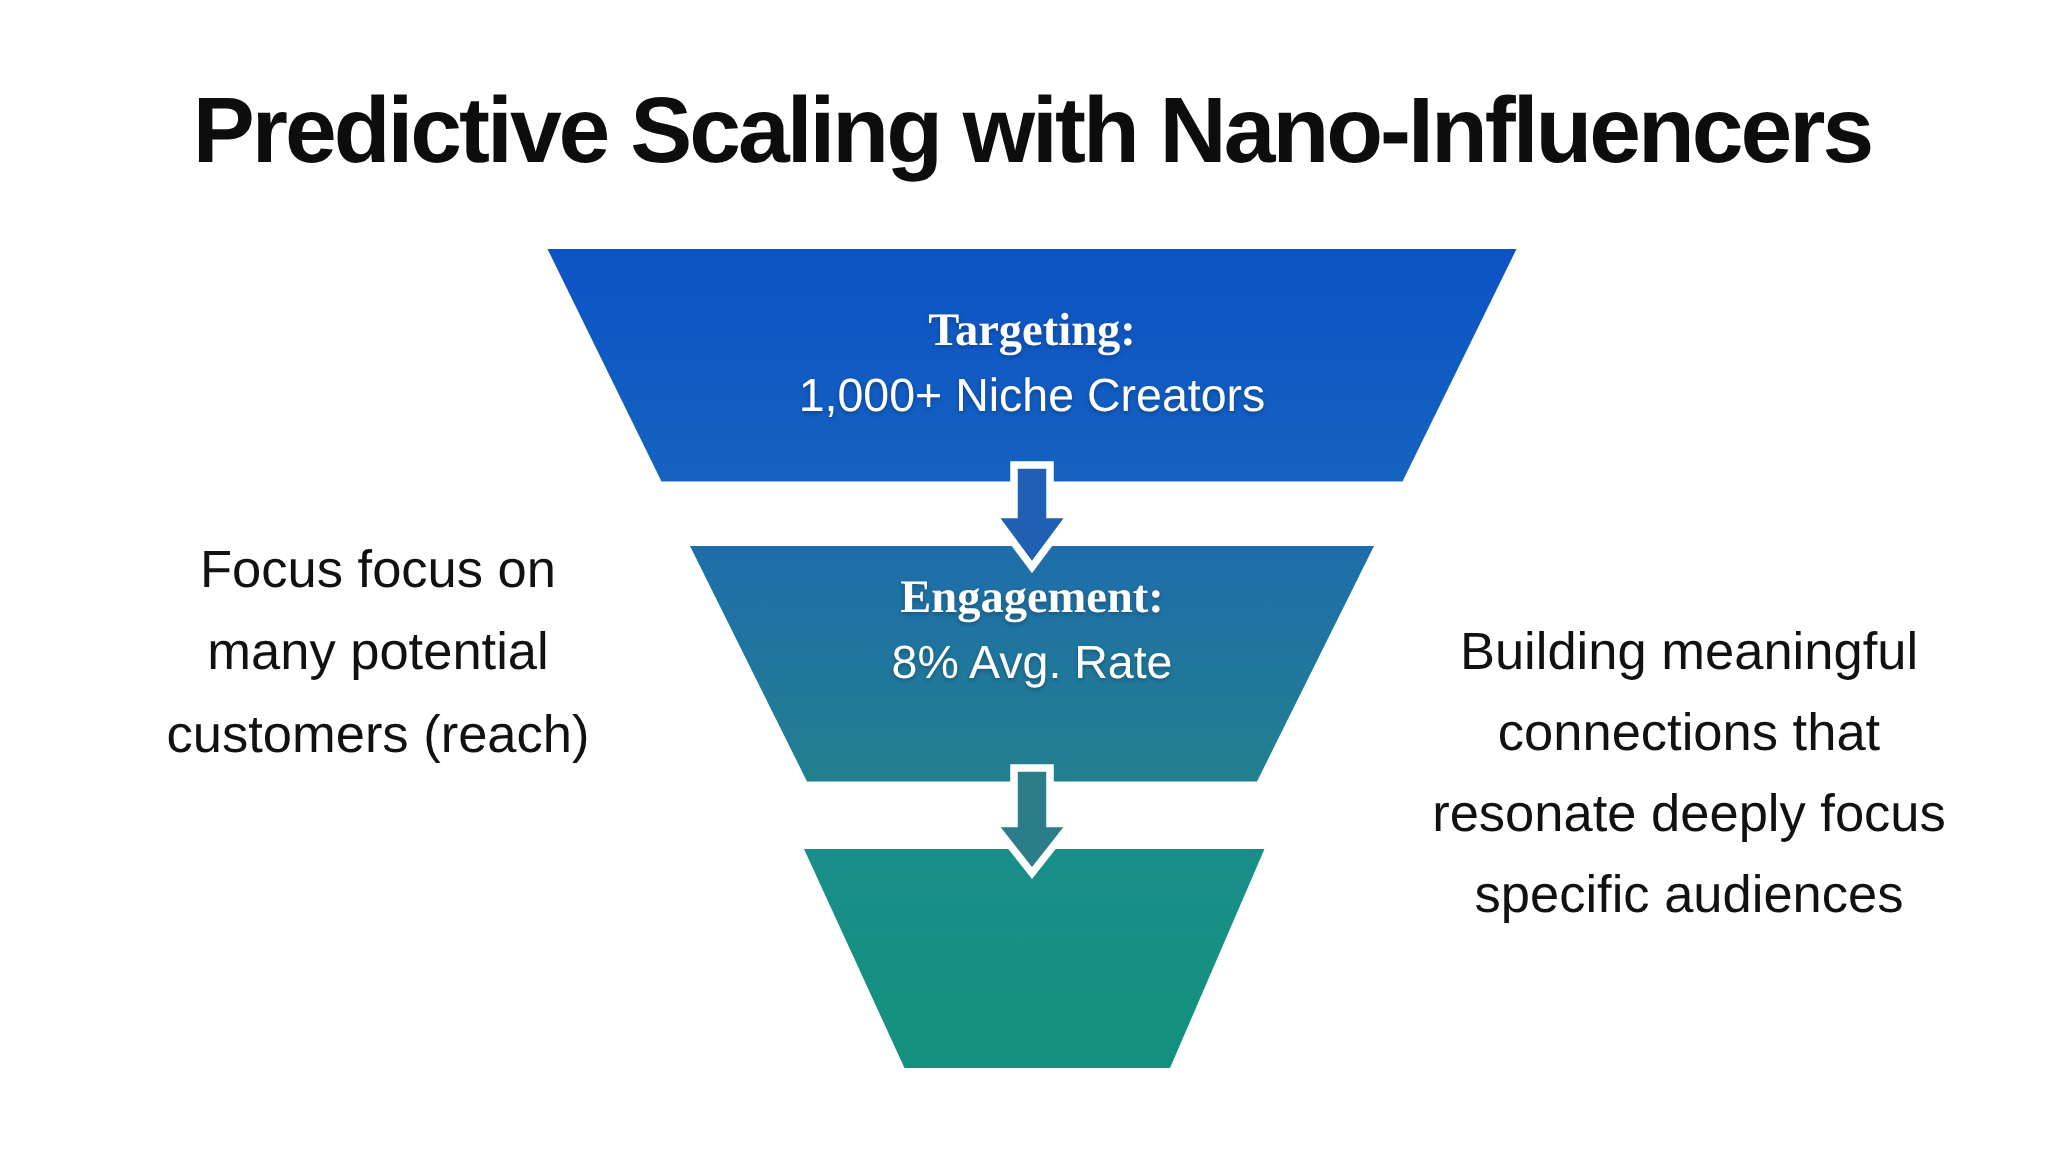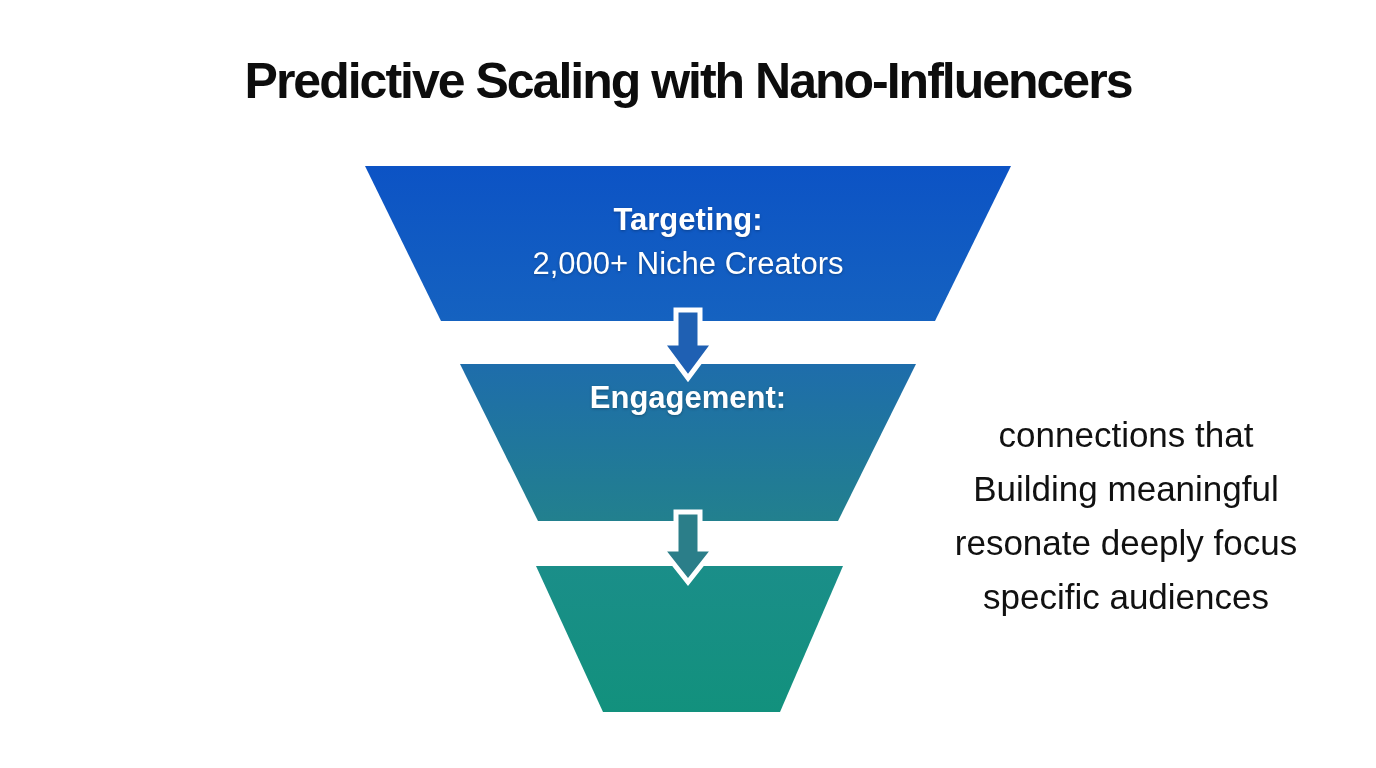--- a/index.html
+++ b/index.html
@@ -13,39 +13,39 @@
     font-family: "Liberation Sans", sans-serif;
   }
   .canvas { position: absolute; inset: 0; width: 1376px; height: 768px; }
 
   .title {
     position: absolute;
     top: 52px;
     left: 0;
     width: 1376px;
     text-align: center;
-    font-size: 50px;
+    font-size: 62px;
     font-weight: 700;
     letter-spacing: -2px;
     color: #0d0d0d;
   }
 
   svg.funnel-svg { position: absolute; top: 0; left: 0; }
 
   .stage-label {
     position: absolute;
     left: 388px;
     width: 600px;
     text-align: center;
     color: #ffffff;
     font-size: 31px;
     line-height: 44px;
     text-shadow: 0 1px 3px rgba(0,0,0,0.28);
   }
-  .stage-label .bold { font-weight: 700; }
+  .stage-label .bold { font-weight: 700; font-family: Liberation Serif, serif; }
   .stage-label-1 { top: 198px; }
   .stage-label-2 { top: 376px; }
   .stage-label-3 {
     top: 598px;
     left: 548px;
     width: 280px;
   }
 
   .side-note {
     position: absolute;
@@ -87,29 +87,35 @@
 
     <polygon points="536,566 843,566 780,712 603,712" fill="url(#grad-stage-3)"></polygon>
 
     <polygon points="676,310 700,310 700,343 714,343 688,378 662,343 676,343" stroke="#ffffff" stroke-width="5" stroke-linejoin="miter" fill="#1f60b3"></polygon>
 
     <polygon points="676,512 700,512 700,549 714,549 688,582 662,549 676,549" stroke="#ffffff" stroke-width="5" stroke-linejoin="miter" fill="#2b7e89"></polygon>
   </svg>
 
   <div class="stage-label stage-label-1">
     <div class="bold">Targeting:</div>
-    <div>2,000+ Niche Creators</div>
+    <div>1,000+ Niche Creators</div>
   </div>
 
   <div class="stage-label stage-label-2">
     <div class="bold">Engagement:</div>
+    <div>8% Avg. Rate</div>
   </div>
 
 
+  <div class="side-note side-note-left">
+    <div>Focus focus on</div>
+    <div>many potential</div>
+    <div>customers (reach)</div>
+  </div>
 
   <div class="side-note side-note-right">
+    <div>Building meaningful</div>
     <div>connections that</div>
-    <div>Building meaningful</div>
     <div>resonate deeply focus</div>
     <div>specific audiences</div>
   </div>
 
 </div>
 
 </body></html>

